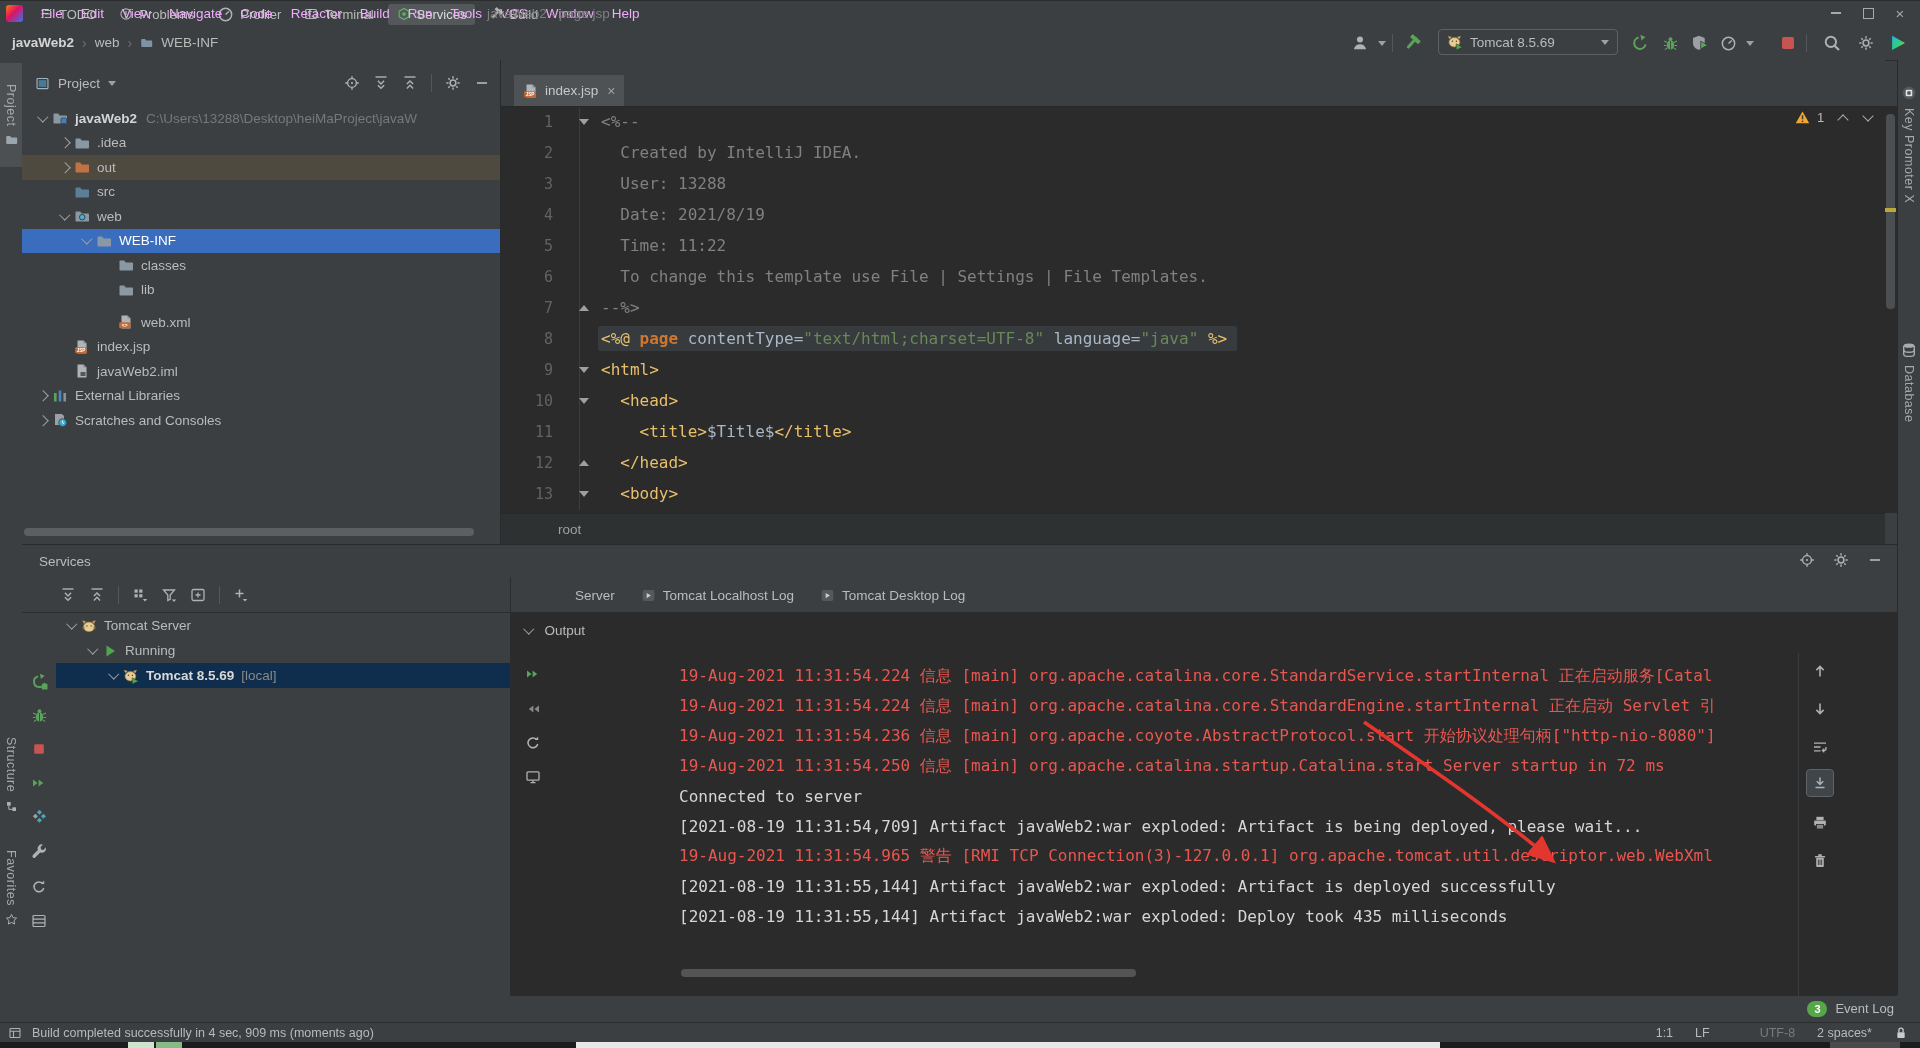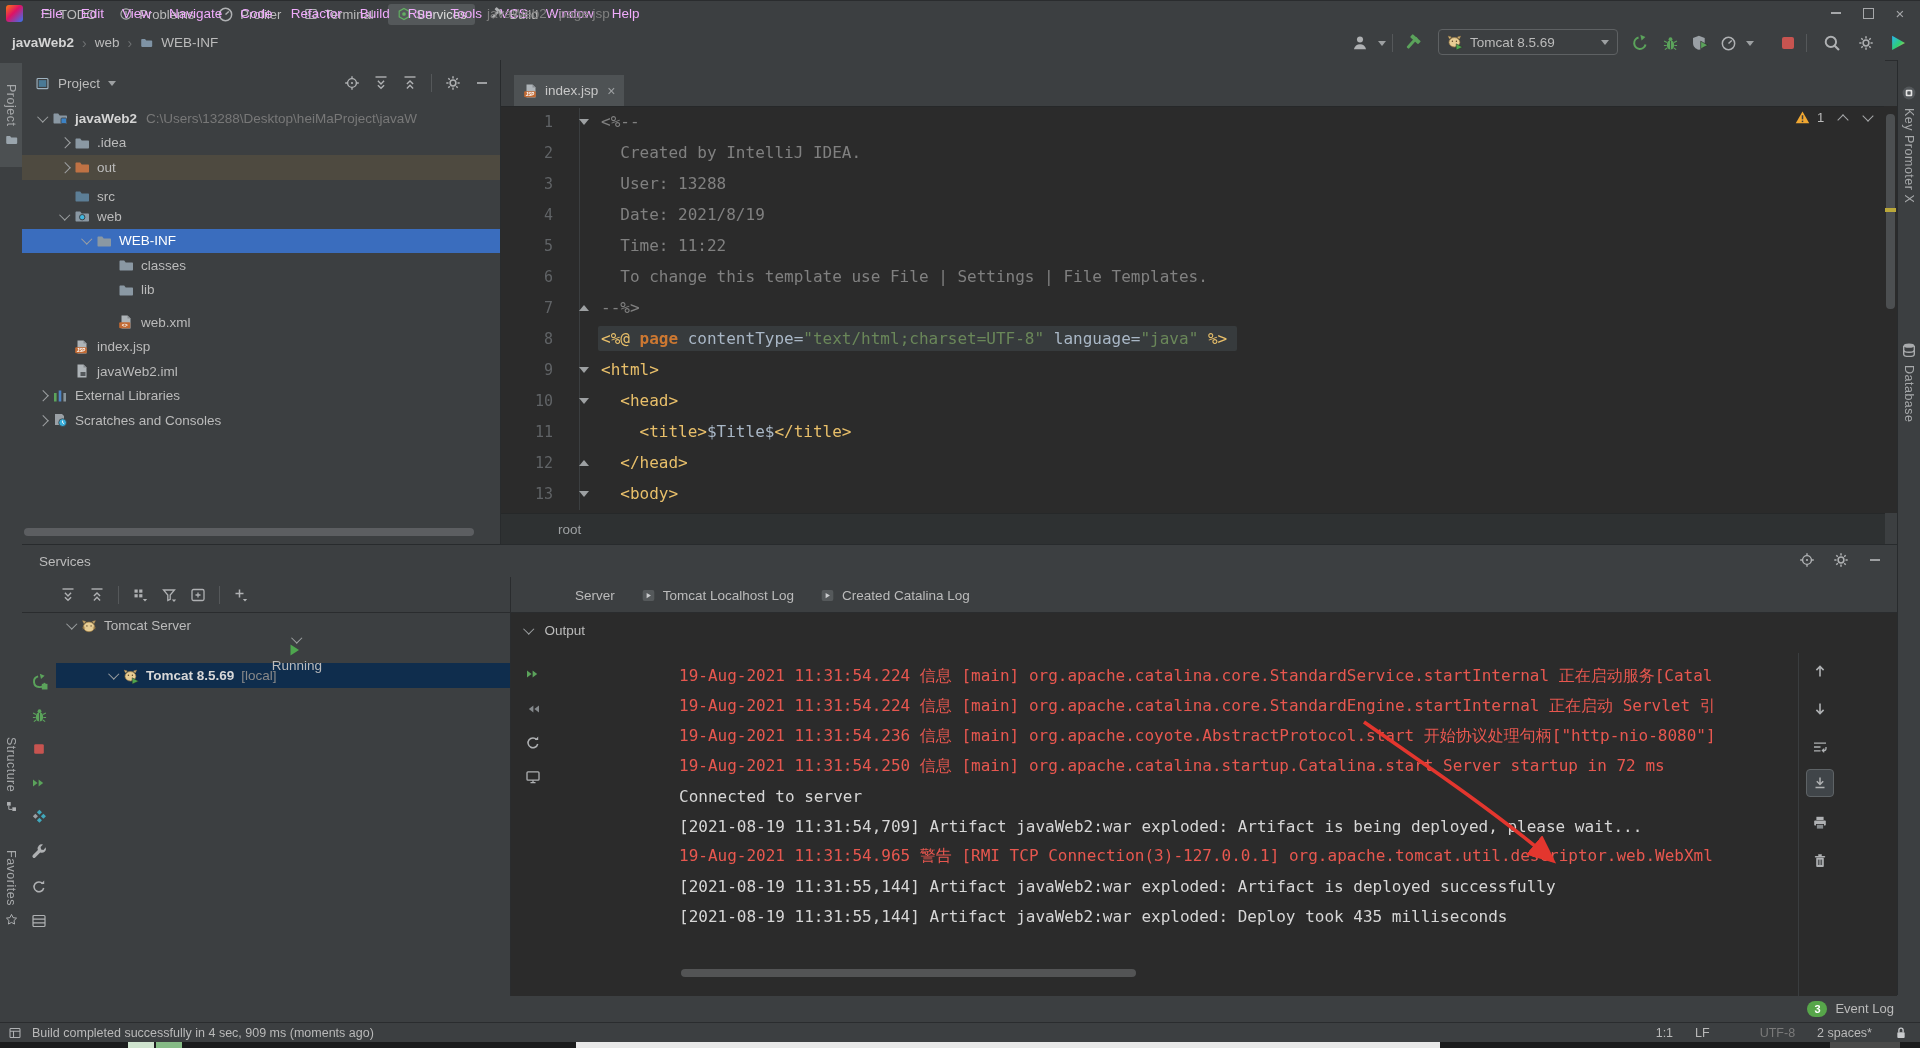--- a/index.html
+++ b/index.html
@@ -358,21 +358,21 @@
           <span class="chv-box">
             <span class="chv "></span>
           </span>
           <span class="ticon">
             <svg width="16" height="16" viewBox="0 0 16 16">
               <path d="M1.5 4.6c0-.6.4-1 1-1h3.7l1.5 1.8h6.4c.5 0 .9.4.9 1v6c0 .6-.4 1-.9 1H2.5c-.6 0-1-.4-1-1z" fill="#BF7244"></path>
             </svg>
           </span>
           <span>out</span>
         </div>
-        <div class="trow" style="padding-left: 34px; align-items: flex-end;">
+        <div class="trow" style="padding-left: 34px;">
           <span class="chv-box"></span>
           <span class="ticon">
             <svg width="16" height="16" viewBox="0 0 16 16">
               <path d="M1.5 4.6c0-.6.4-1 1-1h3.7l1.5 1.8h6.4c.5 0 .9.4.9 1v6c0 .6-.4 1-.9 1H2.5c-.6 0-1-.4-1-1z" fill="#5C7E96"></path>
             </svg>
           </span>
           <span>src</span>
         </div>
         <div class="trow" style="padding-left: 34px;">
           <span class="chv-box">
@@ -618,21 +618,21 @@
             </span>
             <span>Tomcat Localhost Log</span>
           </div>
           <div class="svc-tab">
             <span>
               <svg width="15" height="15" viewBox="0 0 16 16">
                 <rect x="1.8" y="2.2" width="12.4" height="11.6" rx="2" fill="#55595B"></rect>
                 <path d="M6 5.2l4.6 2.8L6 10.8z" fill="#C9CBCD"></path>
               </svg>
             </span>
-            <span>Created Catalina Log</span>
+            <span>Tomcat Desktop Log</span>
           </div>
         </div>
     </div>
     <div id="svc-strip">
         <div class="strip-ic" style="top: 58px;">
           <svg width="17" height="17" viewBox="0 0 16 16">
             <path d="M12.9 9.3A5.1 5.1 0 116.7 3.2" fill="none" stroke="#5BA35B" stroke-width="1.8"></path>
             <path d="M8.3.7l4.5 1.9-3.4 3.1z" fill="#5BA35B"></path>
             <rect x="10.2" y="10.2" width="5.3" height="5.3" fill="#5BA35B"></rect>
           </svg>
@@ -693,21 +693,21 @@
             <svg width="16" height="16" viewBox="0 0 16 16">
               <ellipse cx="8" cy="8.9" rx="5.6" ry="4.8" fill="#E7CD94" stroke="#9C7B43" stroke-width=".7"></ellipse>
               <path d="M3 5.4L1.7 2.7l3 .9zM13 5.4l1.3-2.7-3 .9z" fill="#E7CD94" stroke="#9C7B43" stroke-width=".7"></path>
               <circle cx="5.9" cy="7.9" r=".7" fill="#5B4428"></circle>
               <circle cx="10.1" cy="7.9" r=".7" fill="#5B4428"></circle>
               <path d="M1.2 9.4l2.9-.3M1.4 11l2.8-.9M14.8 9.4l-2.9-.3M14.6 11l-2.8-.9" stroke="#9C7B43" stroke-width=".6"></path>
             </svg>
           </span>
           <span>Tomcat Server</span>
         </div>
-        <div class="srow" style="padding-left: 28px; flex-direction: column;">
+        <div class="srow" style="padding-left: 28px;">
           <span class="chv-box">
             <span class="chv down"></span>
           </span>
           <span class="ticon">
             <svg width="16" height="16" viewBox="0 0 16 16">
               <path d="M4.5 2.5L13 8l-8.5 5.5z" fill="#4EA64E"></path>
             </svg>
           </span>
           <span>Running</span>
         </div>

